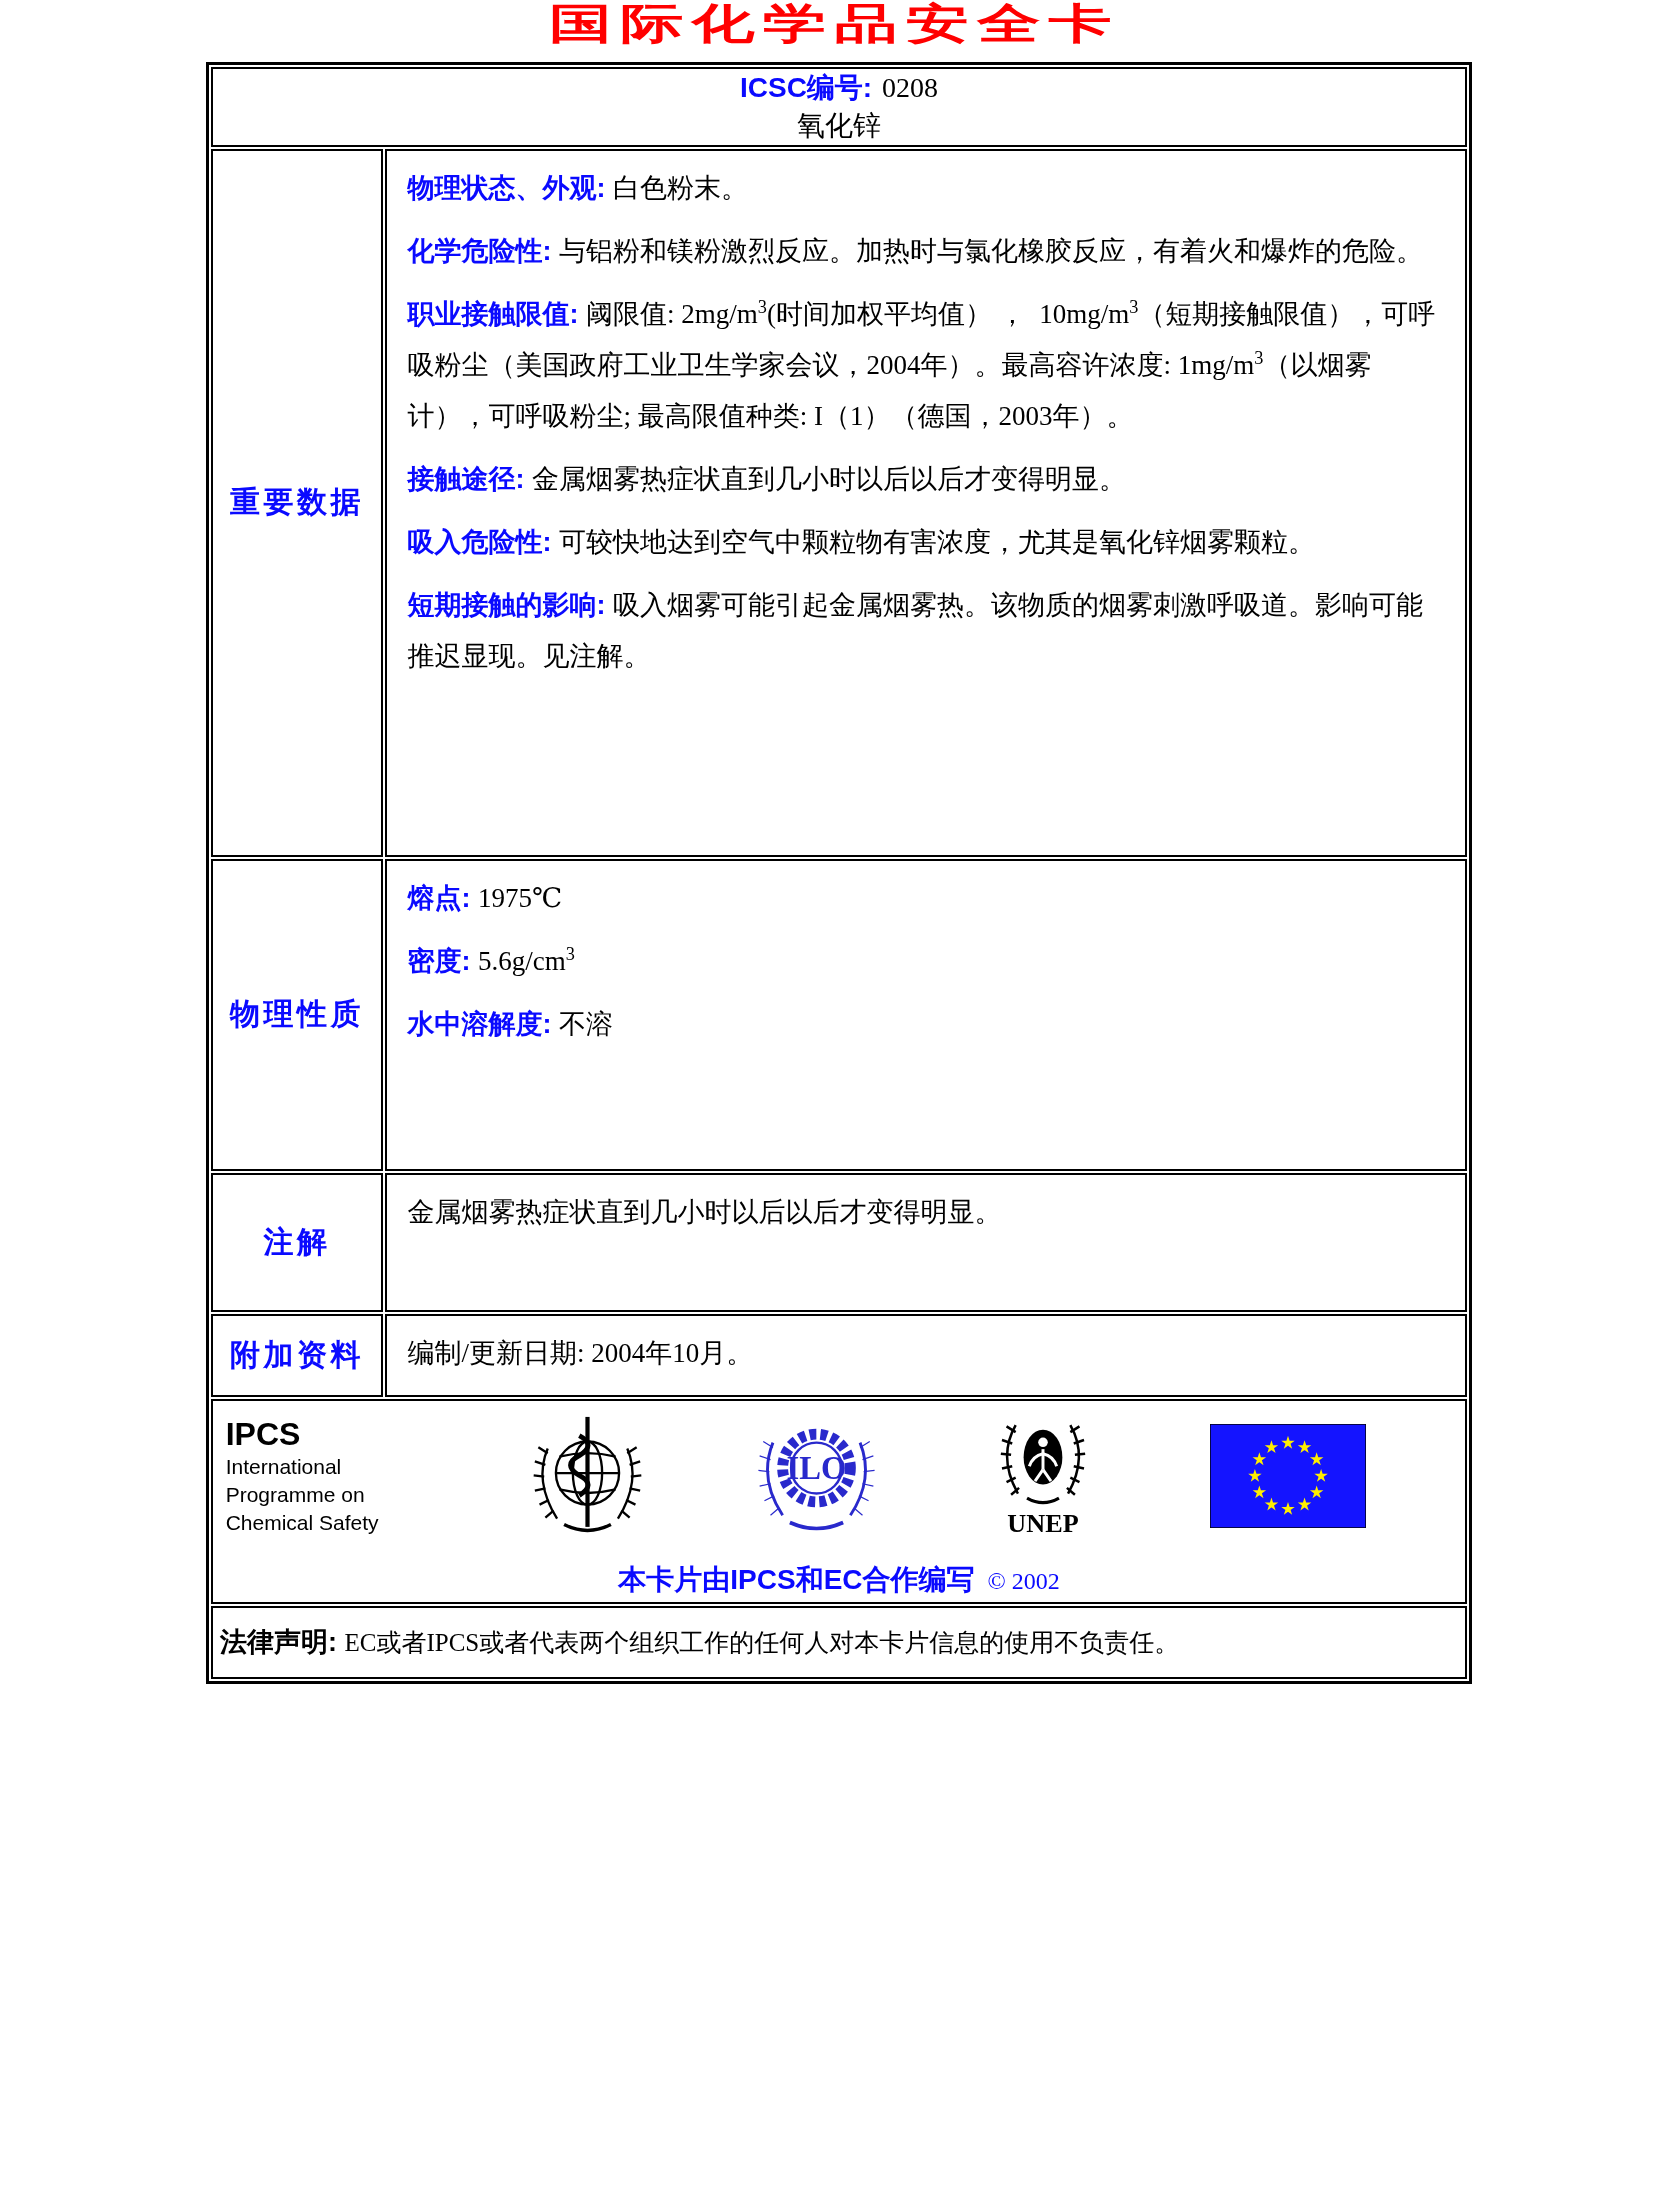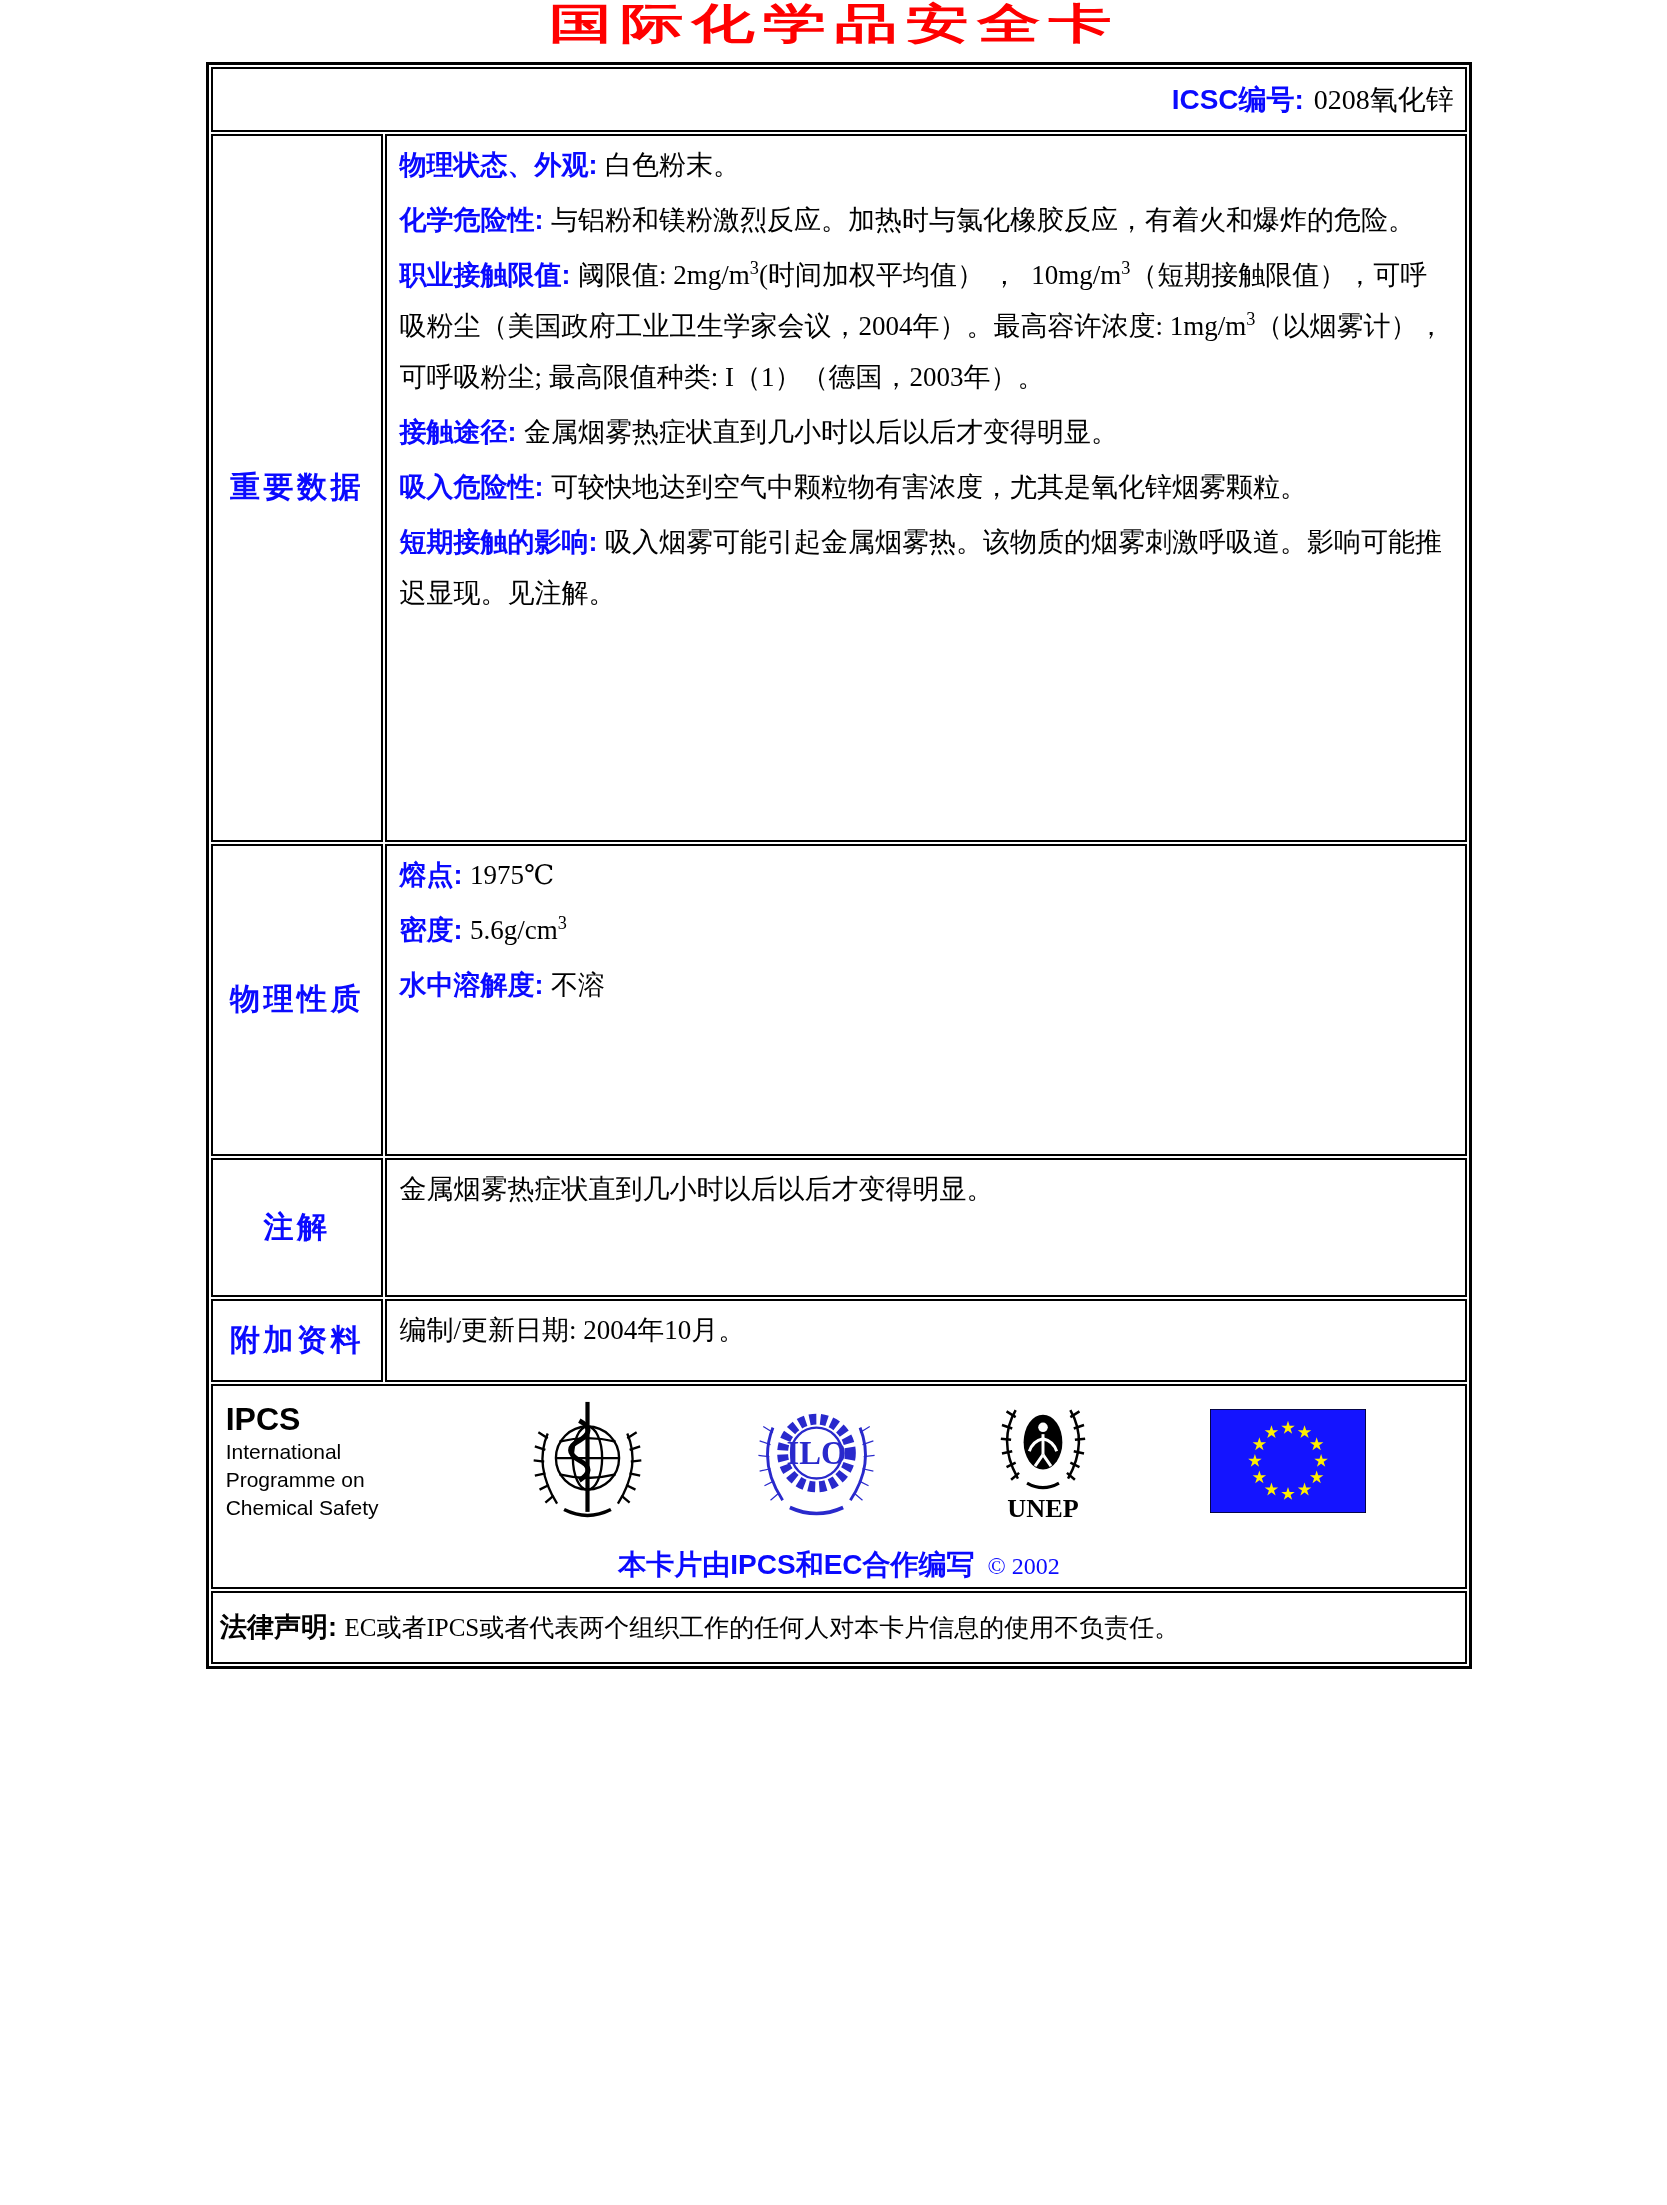--- a/index.html
+++ b/index.html
@@ -40,21 +40,21 @@
     table-layout: fixed;
     background: #fff;
   }
   table.card td {
     border: 2.1px solid #000;
     background: #fff;
     overflow: hidden;
   }
 
   .header-cell { height: 61px; vertical-align: middle; padding: 0 11.3px; }
-  .header-flex { display: flex; justify-content: flex-end; align-items: center; }
+  .header-flex { display: flex; justify-content: flex-start; align-items: center; flex-direction: column; }
   .icsc-label {
     font-family: "Liberation Sans", "DejaVu Sans", sans-serif;
     font-weight: bold; color: var(--label-blue, #0000ff); font-size: 28px;
   }
   .icsc-number { font-size: 28px; color: #000; margin-left: 7px; }
   .chem-name { font-size: 28px; color: #000; }
 
   .label-cell {
     text-align: center; vertical-align: middle;
     font-family: "Liberation Sans", "DejaVu Sans", sans-serif;
@@ -62,21 +62,21 @@
     font-size: 30px;
     letter-spacing: 3.5px;
     color: var(--label-blue, #0000ff);
   }
   .content-cell {
     vertical-align: top;
     padding: 0px 8.5px 4.2px 8.5px;
     font-size: 27px;
     line-height: 51px;
   }
-  .para { margin: 4px; white-space: pre-wrap; }
+  .para { margin: 12px; white-space: pre-wrap; }
   .blabel {
     font-family: "Liberation Sans", "DejaVu Sans", sans-serif;
     font-weight: bold;
     color: var(--label-blue, #0000ff);
   }
   .content-cell sup { font-size: 18.3px; line-height: 0; }
 
   .h-important  { height: 699px; }
   .h-physical   { height: 304px; }
   .h-env        { height: 139px; }

